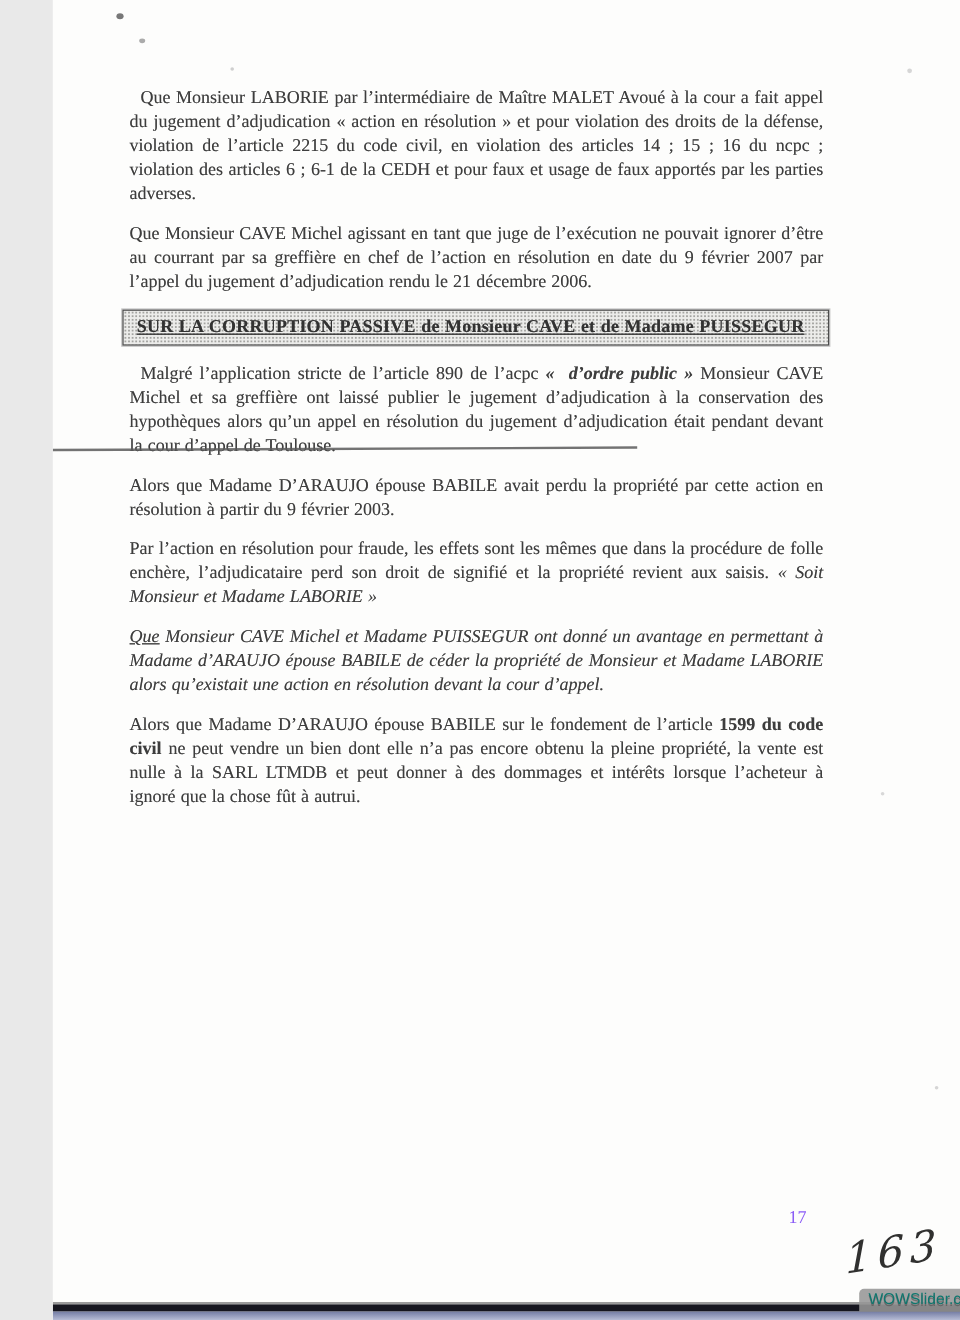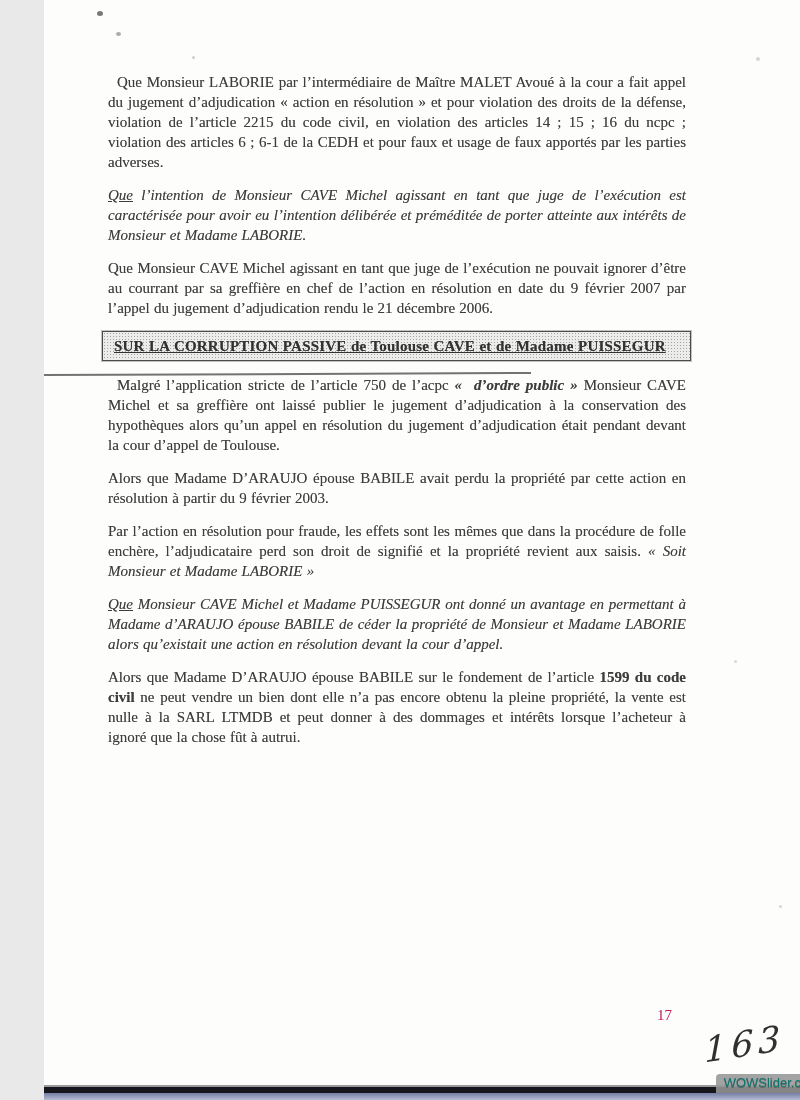--- a/index.html
+++ b/index.html
@@ -43,21 +43,21 @@
   .section-header span{text-decoration:underline;}
   .strike-line{
     position:absolute;
     left:0;top:373px;width:487px;height:2px;
     background:#5a5a5a;
     transform:rotate(-0.25deg);
     opacity:0.85;
   }
   .page-number{
     position:absolute;left:613px;top:1007px;
-    font-size:15px;color:#be185d;
+    font-size:15px;color:#8b5cf6;
   }
   .handwritten{
     position:absolute;left:660px;top:1024px;
     font-family:"DejaVu Serif",serif;
     font-style:italic;
     font-size:35px;color:#30302f;
     letter-spacing:5px;
     transform:rotate(-9deg) skewX(-9deg);
   }
   .bar-gray{position:absolute;left:0;top:1085px;width:800px;height:2px;background:#9a9a9a;}
@@ -86,31 +86,30 @@
   <div class="speck" style="left:712px;top:57px;width:4px;height:4px;background:#d6d6d6;"></div>
   <div class="speck" style="left:770px;top:208px;width:3px;height:3px;background:#cccccc;"></div>
   <div class="speck" style="left:757px;top:618px;width:3px;height:3px;background:#d0d0d0;"></div>
   <div class="speck" style="left:690px;top:660px;width:3px;height:3px;background:#d8d8d8;"></div>
   <div class="speck" style="left:775px;top:700px;width:3px;height:3px;background:#cfcfcf;"></div>
   <div class="speck" style="left:735px;top:905px;width:3px;height:3px;background:#d5d5d5;"></div>
 
   <main class="doc">
     <p class="indent"><span>Que Monsieur LABORIE par l’intermédiaire de Maître MALET Avoué à la cour a fait appel du jugement d’adjudication «&nbsp;action en résolution&nbsp;» et pour violation des droits de la défense, violation de l’article 2215 du code civil, en violation des articles 14&nbsp;; 15&nbsp;; 16 du ncpc&nbsp;; violation des articles 6&nbsp;; 6-1 de la CEDH et pour faux et usage de faux apportés par les parties adverses.</span></p>
 
-    <p class="italic"><span class="u">Que</span><span> l’intention de Monsieur CAVE Michel agissant en tant que juge de l’exécution est caractérisée pour avoir eu l’intention délibérée et préméditée de porter atteinte aux intérêts de Monsieur et Madame LABORIE.</span></p>
 
 
 
     <p><span>Que Monsieur CAVE Michel agissant en tant que juge de l’exécution ne pouvait ignorer d’être au courrant par sa greffière en chef de l’action en résolution en date du 9 février 2007 par l’appel du jugement d’adjudication rendu le 21 décembre 2006.</span></p>
 
     <div class="section-header">
-      <span>SUR LA CORRUPTION PASSIVE de Toulouse CAVE et de Madame PUISSEGUR</span>
+      <span>SUR LA CORRUPTION PASSIVE de Monsieur CAVE et de Madame PUISSEGUR</span>
     </div>
 
-    <p class="indent"><span>Malgré l’application stricte de l’article 750 de l’acpc </span><span class="b i">«&nbsp; d’ordre public&nbsp;»</span><span> Monsieur CAVE Michel et sa greffière ont laissé publier le jugement d’adjudication à la conservation des hypothèques alors qu’un appel en résolution du jugement d’adjudication était pendant devant la cour d’appel de Toulouse.</span></p>
+    <p class="indent"><span>Malgré l’application stricte de l’article 890 de l’acpc </span><span class="b i">«&nbsp; d’ordre public&nbsp;»</span><span> Monsieur CAVE Michel et sa greffière ont laissé publier le jugement d’adjudication à la conservation des hypothèques alors qu’un appel en résolution du jugement d’adjudication était pendant devant la cour d’appel de Toulouse.</span></p>
 
     <p><span>Alors que Madame D’ARAUJO épouse BABILE avait perdu la propriété par cette action en résolution à partir du 9 février 2003.</span></p>
 
     <p><span>Par l’action en résolution pour fraude, les effets sont les mêmes que dans la procédure de folle enchère, l’adjudicataire perd son droit de signifié et la propriété revient aux saisis. </span><span class="i">«&nbsp;Soit Monsieur et Madame LABORIE&nbsp;»</span></p>
 
 
     <p class="italic"><span class="u">Que</span><span> Monsieur CAVE Michel et Madame PUISSEGUR ont donné un avantage en permettant à Madame d’ARAUJO épouse BABILE de céder la propriété de Monsieur et Madame LABORIE alors qu’existait une action en résolution devant la cour d’appel.</span></p>
 
     <p><span>Alors que Madame D’ARAUJO épouse BABILE sur le fondement de l’article </span><span class="b">1599 du code civil</span><span> ne peut vendre un bien dont elle n’a pas encore obtenu la pleine propriété, la vente est nulle à la SARL LTMDB et peut donner à des dommages et intérêts lorsque l’acheteur à ignoré que la chose fût à autrui.</span></p>
   </main>

